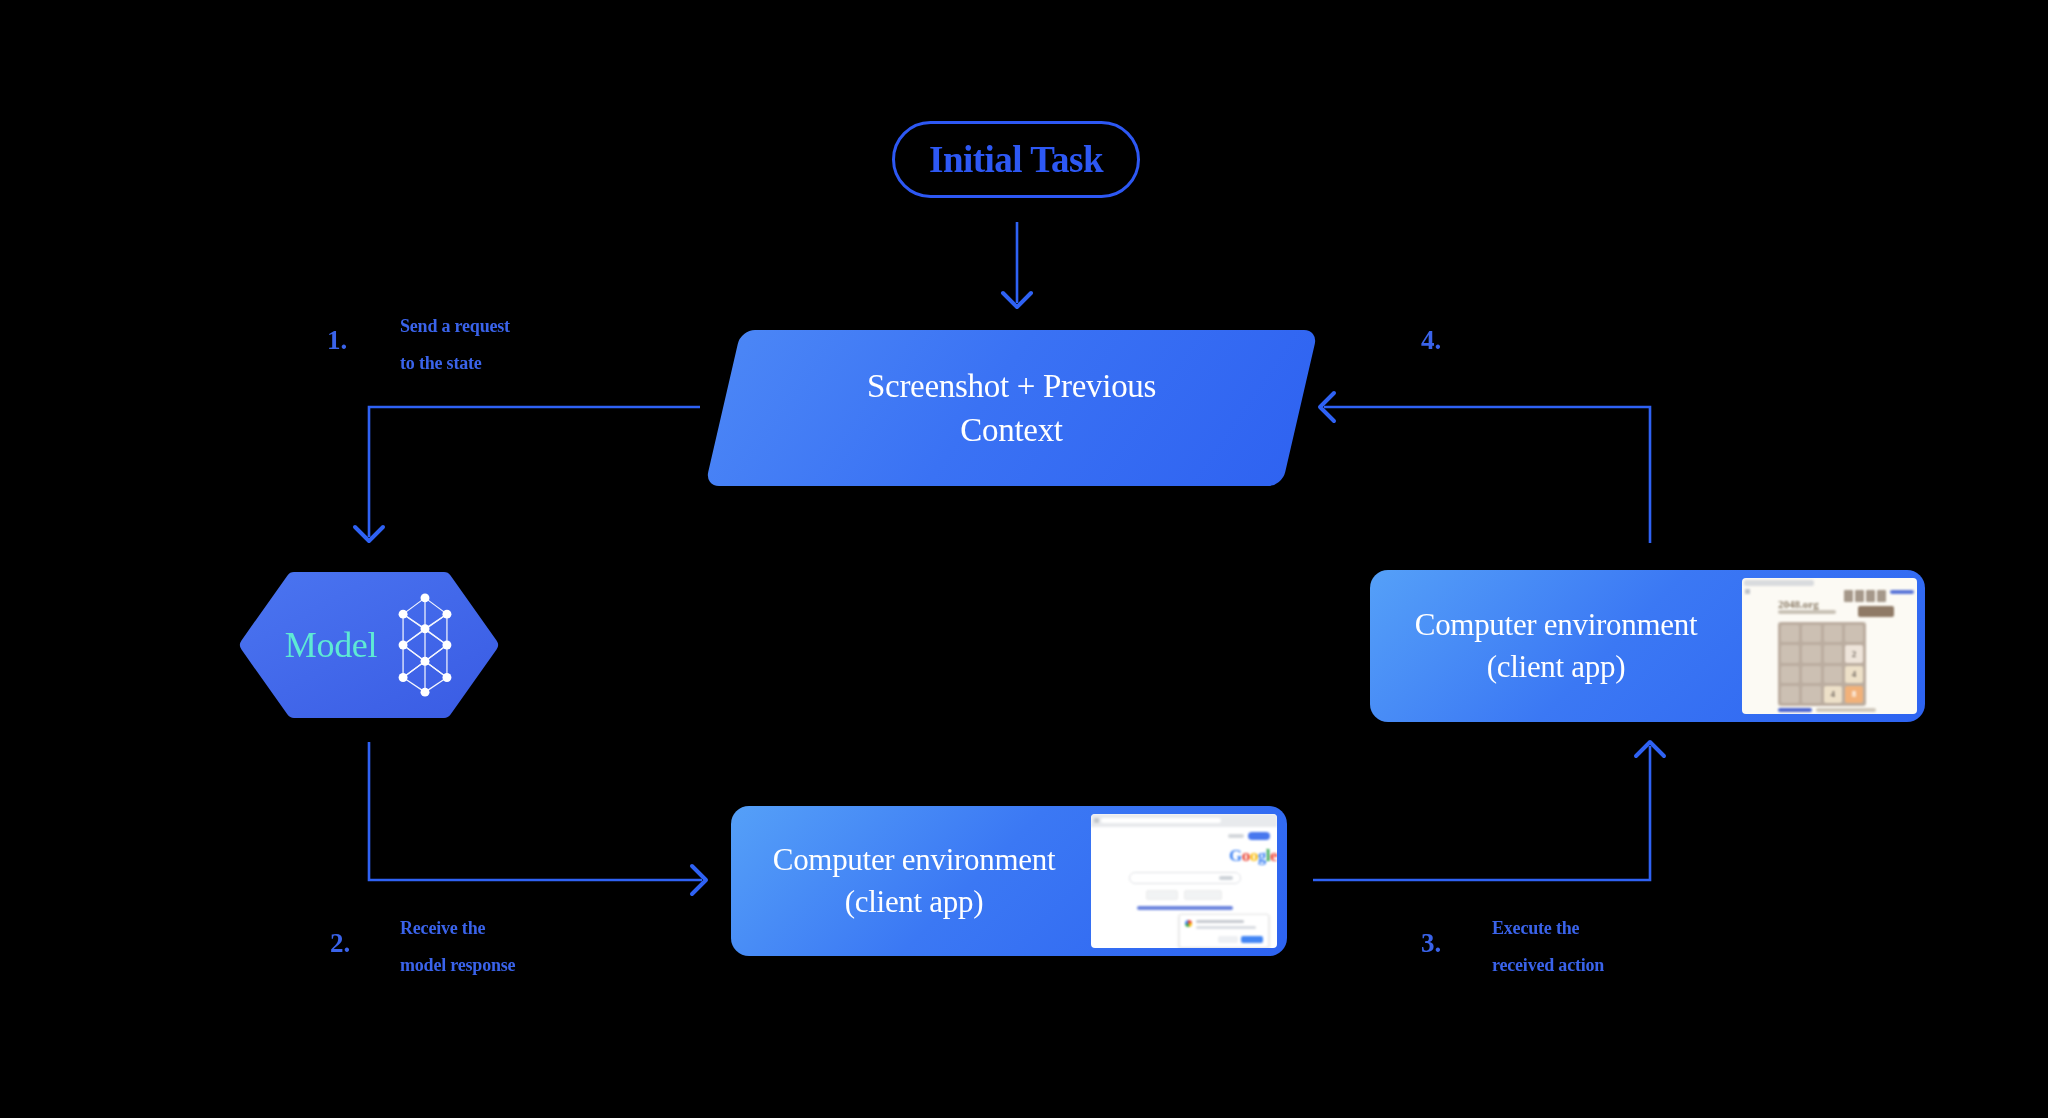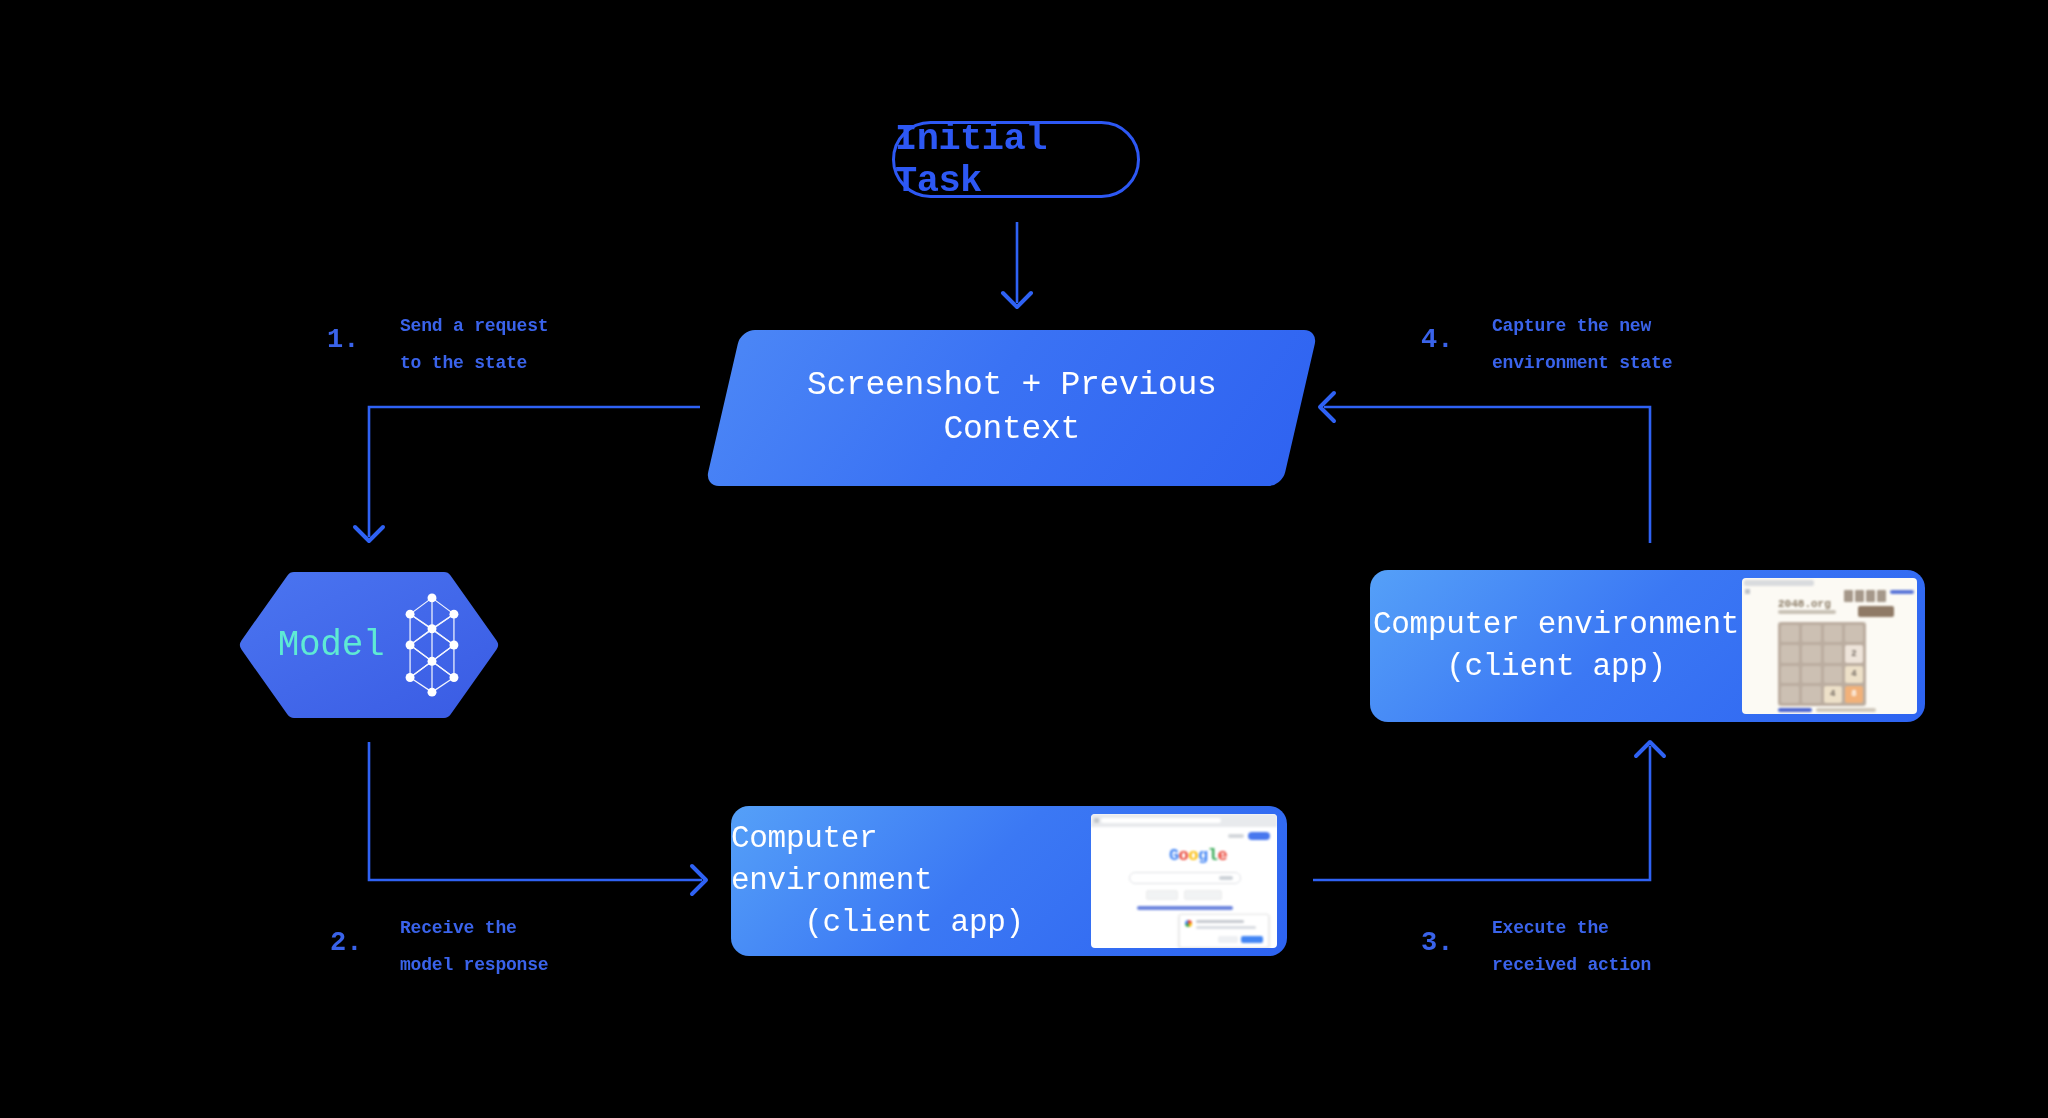--- a/index.html
+++ b/index.html
@@ -1,18 +1,18 @@
 <!DOCTYPE html>
 <html><head>
 <meta charset="utf-8">
 <style>
   html,body{margin:0;padding:0;background:#000;}
   .stage{
     position:relative;width:2048px;height:1118px;background:#000;overflow:hidden;
-    font-family:Liberation Mono, monospace;
+    font-family:Liberation Serif, serif;
   }
   
   .arrows{position:absolute;inset:0;pointer-events:none;}
   .arrows path{fill:none;stroke:#2f62f4;stroke-width:2.6;}
   .arrows polyline{fill:none;stroke:#2f62f4;stroke-width:4;stroke-linecap:round;stroke-linejoin:round;}
   
   .pill{
     position:absolute;left:892px;top:121px;width:248px;height:77px;box-sizing:border-box;
     border:3px solid #2d58f4;border-radius:40px;display:flex;align-items:center;justify-content:center;
   }
@@ -65,21 +65,21 @@
   .m2048 .cell.t8{background:#f2b179;color:#fff;}
   .m2048 .footlink{position:absolute;left:36px;top:130px;width:34px;height:4px;background:#4a63cf;border-radius:2px;}
   .m2048 .foottext{position:absolute;left:74px;top:130px;width:60px;height:4px;background:#cfc8bc;border-radius:2px;}
   
   .mini.mgoogle{left:360px;top:8px;width:186px;height:134px;background:#fff;}
   .mgoogle .chrome{position:absolute;left:0;top:0;right:0;height:13px;background:#e8eaed;}
   .mgoogle .addr{position:absolute;left:10px;top:4px;width:120px;height:5px;background:#fff;border-radius:3px;}
   .mgoogle .tabdot{position:absolute;left:3px;top:4px;width:5px;height:5px;background:#c3c7cc;border-radius:1px;}
   .mgoogle .signin{position:absolute;right:7px;top:18px;width:22px;height:8px;background:#4877ee;border-radius:4px;}
   .mgoogle .icons{position:absolute;right:33px;top:20px;width:16px;height:4px;background:#d4d7db;border-radius:2px;}
-  .mgoogle .logo{position:absolute;left:0;right:0;top:32px;text-align:center;font-size:17px;font-weight:bold;letter-spacing:-0.5px;padding-left:28px;}
+  .mgoogle .logo{position:absolute;left:0;right:0;top:32px;text-align:right;font-size:17px;font-weight:bold;letter-spacing:-0.5px;padding-left:28px;}
   .mgoogle .logo .gb{color:#4285F4}.mgoogle .logo .gr{color:#EA4335}
   .mgoogle .logo .gy{color:#FBBC05}.mgoogle .logo .gg{color:#34A853}
   .mgoogle .search{position:absolute;left:38px;top:58px;width:112px;height:12px;border:1px solid #dfe1e5;border-radius:7px;background:#fff;box-sizing:border-box;}
   .mgoogle .searchicons{position:absolute;right:44px;top:62px;width:14px;height:4px;background:#cdd2d8;border-radius:2px;}
   .mgoogle .btns{position:absolute;left:0;right:0;top:76px;display:flex;justify-content:center;gap:6px;}
   .mgoogle .btns i{height:8px;background:#f1f3f4;border:1px solid #ececec;border-radius:2px;}
   .mgoogle .btns i:nth-child(1){width:30px;} .mgoogle .btns i:nth-child(2){width:36px;}
   .mgoogle .offered{position:absolute;left:46px;top:92px;width:96px;height:4px;background:#6b84de;border-radius:2px;}
   .mgoogle .dialog{position:absolute;right:8px;top:100px;width:88px;height:32px;background:#fff;border:1px solid #e7e7e7;
     border-radius:2px;box-shadow:0 1px 3px rgba(0,0,0,.18);}
@@ -254,24 +254,20 @@
     </div>
   </div>
 
   <div class="stepnum" style="left:327px;top:325px;">1.</div>
   <div class="steptext" style="left:400px;top:308px;">
     <div>Send a request</div>
     <div>to the state</div>
   </div>
 
   <div class="stepnum" style="left:1421px;top:325px;">4.</div>
-  <div class="steptext" style="left:1492px;top:308px;">
-    <div>Capture the new</div>
-    <div>environment state</div>
-  </div>
 
   <div class="stepnum" style="left:330px;top:928px;">2.</div>
   <div class="steptext" style="left:400px;top:910px;">
     <div>Receive the</div>
     <div>model response</div>
   </div>
 
   <div class="stepnum" style="left:1421px;top:928px;">3.</div>
   <div class="steptext" style="left:1492px;top:910px;">
     <div>Execute the</div>

